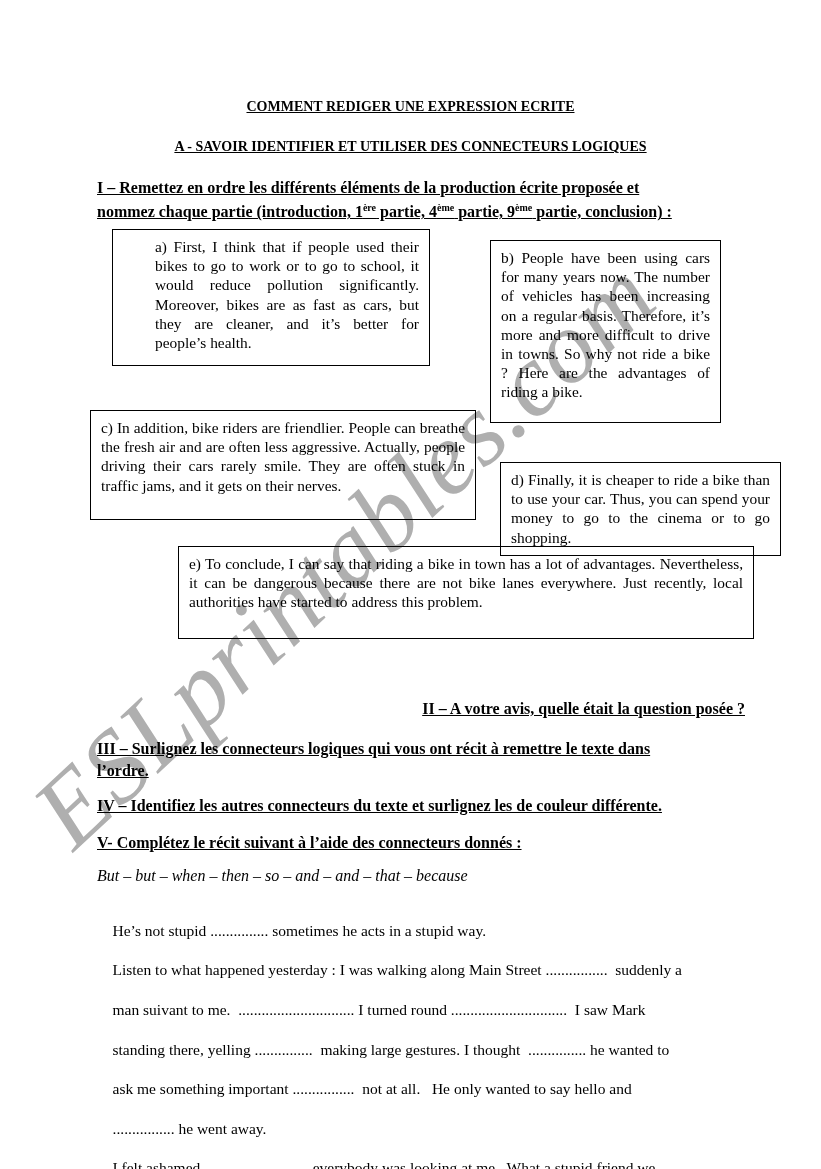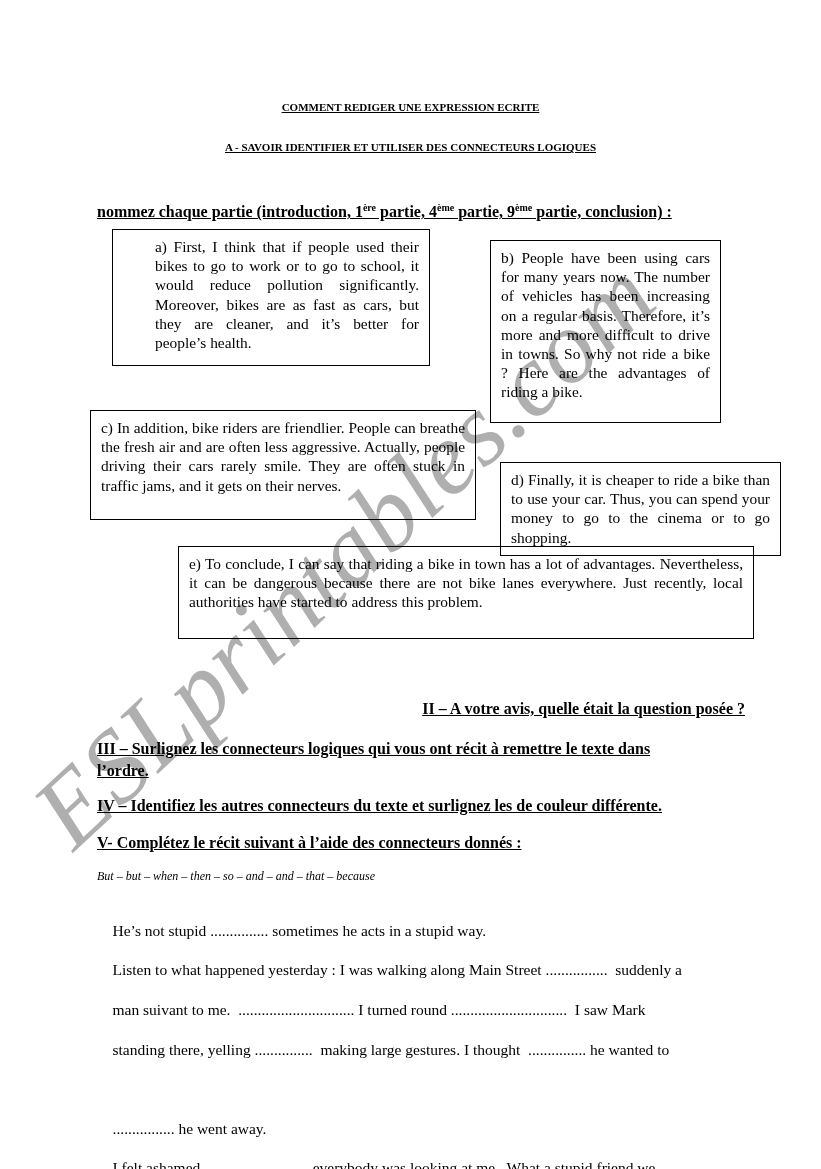--- a/index.html
+++ b/index.html
@@ -25,42 +25,42 @@
     transform: rotate(-43deg);
     transform-origin: 0 100%;
     z-index: 0;
     user-select: none;
   }
   .layer { position: absolute; z-index: 1; }
   .title, .subtitle {
     left: 0; right: 0;
     text-align: center;
     font-weight: bold;
-    font-size: 11px;
+    font-size: 14px;
     line-height: 20px;
     text-decoration: underline;
   }
   .title    { top: 97px; }
   .subtitle { top: 137px; }
   .heading {
     font-weight: bold;
     font-size: 16px;
     line-height: 20px;
     text-decoration: underline;
   }
   .sec1 { top: 178px; left: 97px; width: 648px; }
   .sec1 sup { font-size: 10px; }
   .sec2 { top: 699px; left: 97px; width: 648px; text-align: right; }
   .sec3 { top: 738px; left: 97px; width: 610px; line-height: 22px; }
   .sec4 { top: 796px; left: 97px; width: 660px; }
   .sec5 { top: 833px; left: 97px; width: 648px; }
   .connectors {
     top: 866px; left: 97px; width: 640px;
     font-style: italic;
-    font-size: 12px;
+    font-size: 16px;
     line-height: 20px;
   }
   .story {
     top: 901px; left: 97px; width: 642px;
     font-size: 15.5px;
     line-height: 19.8px;
     white-space: pre-wrap;
   }
   .tbox {
     position: absolute;
@@ -84,21 +84,21 @@
 
 <div class="page">
 
   <div class="watermark">ESLprintables.com</div>
 
   <div class="layer title">COMMENT REDIGER UNE EXPRESSION ECRITE</div>
 
   <div class="layer subtitle">A - SAVOIR IDENTIFIER ET UTILISER DES CONNECTEURS LOGIQUES</div>
 
   <div class="layer heading sec1">
-    <br>
+    <span>I – Remettez en ordre les différents éléments de la production écrite proposée et</span><br>
     <span><span>nommez chaque partie (introduction, 1</span><sup>ère</sup><span> partie, 4</span><sup>ème</sup><span> partie, 9</span><sup>ème</sup><span> partie, conclusion) :</span></span>
   </div>
 
   <div class="tbox box-a">a) First, I think that if people used their bikes to go to work or to go to school, it would reduce pollution significantly. Moreover, bikes are as fast as cars, but they are cleaner, and it’s better for people’s health.</div>
 
   <div class="tbox box-b">b) People have been using cars for many years now. The number of vehicles has been increasing on a regular basis. Therefore, it’s more and more difficult to drive in towns. So why not ride a bike ? Here are the advantages of riding a bike.</div>
 
   <div class="tbox box-c">c) In addition, bike riders are friendlier. People can breathe the fresh air and are often less aggressive. Actually, people driving their cars rarely smile. They are often stuck in traffic jams, and it gets on their nerves.</div>
 
   <div class="tbox box-d">d) Finally, it is cheaper to ride a bike than to use your car. Thus, you can spend your money to go to the cinema or to go shopping.</div>
@@ -116,19 +116,19 @@
 
   <div class="layer heading sec5">V- Complétez le récit suivant à l’aide des connecteurs donnés :</div>
 
   <div class="layer connectors">But – but – when – then – so – and – and – that – because</div>
 
   <div class="layer story">
     <span>He’s not stupid ............... sometimes he acts in a stupid way.</span><br>
     <span>Listen to what happened yesterday : I was walking along Main Street ................  suddenly a</span><br>
     <span>man suivant to me.  .............................. I turned round ..............................  I saw Mark</span><br>
     <span>standing there, yelling ...............  making large gestures. I thought  ............... he wanted to</span><br>
-    <br>
+    <span>ask me something important ................  not at all.   He only wanted to say hello and</span><br>
     <span>................ he went away.</span><br>
     <span>I felt ashamed ..........................  everybody was looking at me.  What a stupid friend we</span><br>
     
   </div>
 
 </div>
 
 </body></html>

